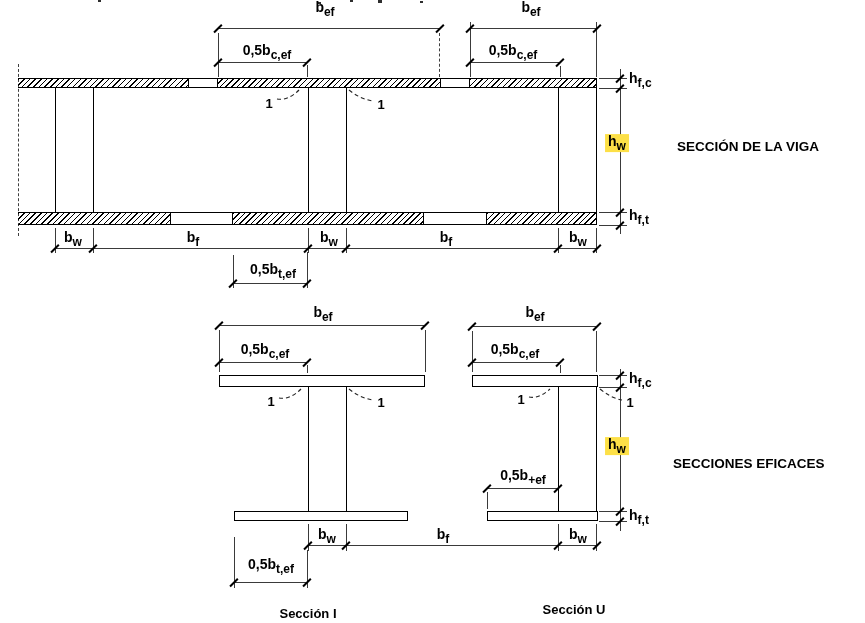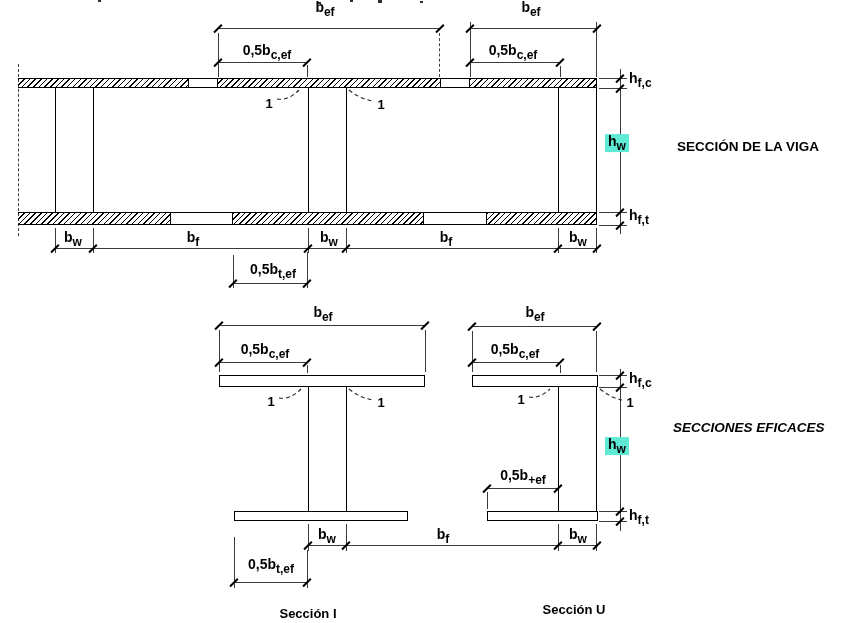--- a/index.html
+++ b/index.html
@@ -13,21 +13,21 @@
   .tick{width:1.5px;height:11px;background:#000;transform:rotate(45deg);}
   .rect{box-sizing:border-box;border:1.4px solid #000;background:#fff;}
   .band{box-sizing:border-box;border-top:1.4px solid #000;border-bottom:1.4px solid #000;
         background:repeating-linear-gradient(135deg,#000 0,#000 1px,transparent 1px,transparent 4px);}
   .gap{background:#fff;border-left:1px solid #000;border-right:1px solid #000;box-sizing:border-box;}
   .speck{background:#2e2e2e;}
   .dlabel{position:absolute;font-weight:bold;font-size:14px;color:#000;white-space:nowrap;
           transform:translate(-50%,-50%);line-height:1;}
   .dlabel sub{font-size:12px;line-height:1;}
   .dlabel.left{transform:translateY(-50%);}
-  .dlabel.boxed{background:#5eead4;padding:0 3px;z-index:5;}
+  .dlabel.boxed{background:#fde047;padding:0 3px;z-index:5;}
   .dlabel.cal{font-size:13px;}
   .title{position:absolute;font-weight:bold;font-size:13.5px;color:#000;white-space:nowrap;}
   .caption{position:absolute;font-weight:bold;font-size:13px;color:#000;white-space:nowrap;
            transform:translateX(-50%);}
   svg.arcs{position:absolute;left:0;top:0;z-index:4;pointer-events:none;}
 </style>
 </head>
 <body>
 
 <div id="canvas">
@@ -37,21 +37,21 @@
       <path d="M277,99 Q288,101 299,90"></path>
       <path d="M349,90 Q360,99 373,101"></path>
       <path d="M279,398 Q290,400 301,389"></path>
       <path d="M349,389 Q360,398 373,400"></path>
       <path d="M529,397 Q539,399 550,389"></path>
       <path d="M600,389 Q611,398 622,400"></path>
     </g>
   </svg>
 
   <div class="title" style="left:677px;top:139px;">SECCIÓN DE LA VIGA</div>
-  <div class="title" style="left:673px;top:420px;font-style:italic;">SECCIONES EFICACES</div>
+  <div class="title" style="left:673px;top:456px;">SECCIONES EFICACES</div>
   <div class="caption" style="left:308px;top:606px;">Sección I</div>
   <div class="caption" style="left:574px;top:602px;">Sección U</div>
 <div class="vl vdash" style="left: 18px; top: 64px; height: 172px;"></div>
     <div class="band" style="left: 18px; top: 78px; width: 579px; height: 10px;"></div>
     <div class="gap" style="left: 188px; top: 79.4px; width: 30px; height: 7.2px;"></div>
     <div class="gap" style="left: 440px; top: 79.4px; width: 30px; height: 7.2px;"></div>
     <div class="band" style="left: 18px; top: 212px; width: 579px; height: 13px;"></div>
     <div class="gap" style="left: 170px; top: 213.4px; width: 63px; height: 10.2px;"></div>
     <div class="gap" style="left: 423px; top: 213.4px; width: 64px; height: 10.2px;"></div>
     <div class="vl obj" style="left: 55px; top: 88px; height: 124px;"></div>

